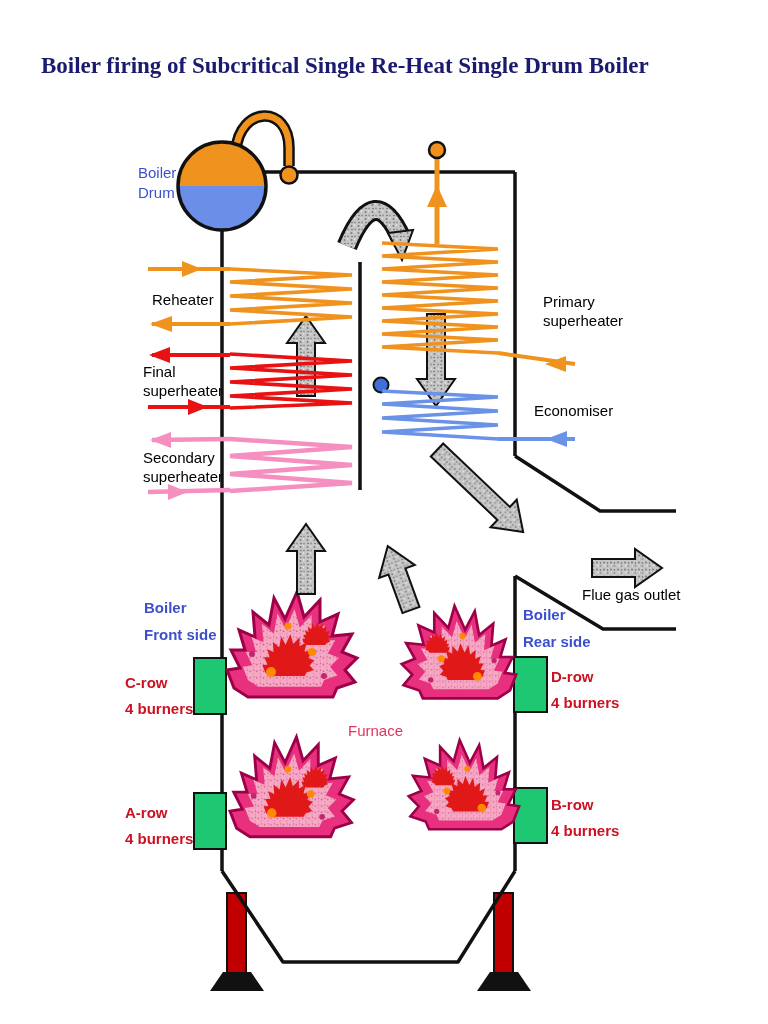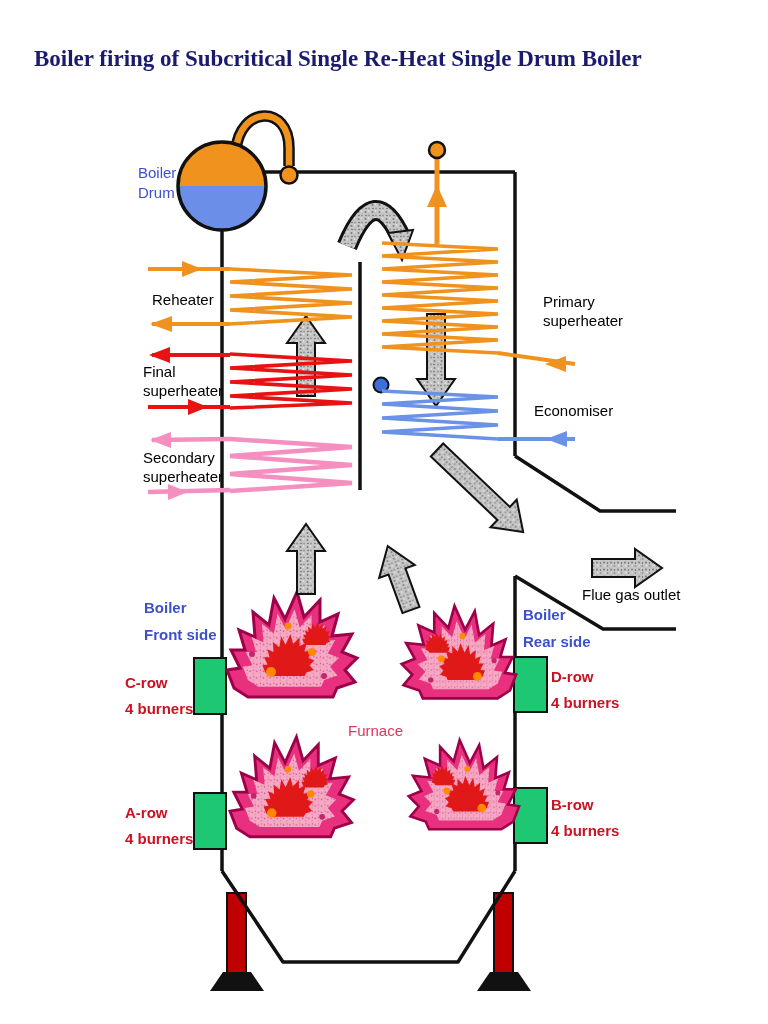--- a/index.html
+++ b/index.html
@@ -1,18 +1,18 @@
 <!DOCTYPE html>
 <html><head>
 <meta charset="utf-8">
 <style>
   html,body{margin:0;padding:0;background:#fff;}
   .page{position:relative;width:768px;height:1024px;background:#fff;overflow:hidden;
         font-family:"Liberation Sans",sans-serif;}
-  h1.title{position:absolute;left:30px;top:42px;margin:4px;
+  h1.title{position:absolute;left:30px;top:42px;margin:11px;
         font-family:"Liberation Serif",serif;font-weight:bold;font-size:23px;
         color:#1a1a6e;letter-spacing:0px;white-space:nowrap;}
   svg{position:absolute;left:0;top:0;}
   text{font-family:"Liberation Sans",sans-serif;font-size:15px;fill:#000;}
   text.blue{fill:#3c50cc;}
   text.blueb{fill:#3c50cc;font-weight:bold;}
   text.redb{fill:#cc1122;font-weight:bold;}
   text.furn{fill:#e0355e;}
 </style>
 </head>

